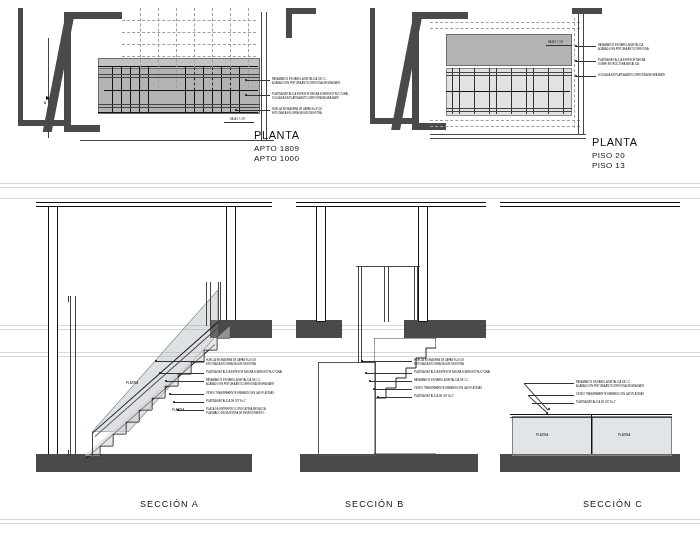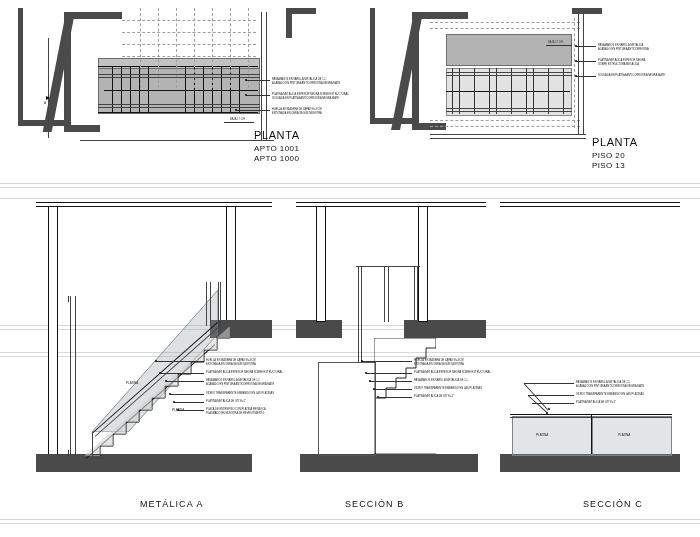--- a/index.html
+++ b/index.html
@@ -173,21 +173,21 @@
 
     <div class="leader" style="left:228px;top:72px;width:24px;"></div>
     <div class="leader" style="left:228px;top:87px;width:24px;"></div>
     <div class="leader" style="left:218px;top:102px;width:34px;"></div>
     <div class="dot" style="left:227px;top:71px;"></div>
     <div class="dot" style="left:227px;top:86px;"></div>
     <div class="dot" style="left:217px;top:101px;"></div>
   </div>
 
   <div class="title" style="left:254px;top:129px;">PLANTA</div>
-  <div class="subtitle" style="left:254px;top:144px;">APTO 1001</div>
+  <div class="subtitle" style="left:254px;top:144px;">APTO 1809</div>
   <div class="subtitle" style="left:254px;top:154px;">APTO 1000</div>
 
   <div class="abs" style="left:370px;top:8px;width:300px;height:170px;">
 
     <div class="solidfill" style="left:42px;top:4px;width:56px;height:7px;"></div>
     <div class="solidfill" style="left:42px;top:4px;width:7px;height:118px;"></div>
     <div class="solidfill" style="left:42px;top:115px;width:34px;height:7px;"></div>
     <div class="solidfill" style="left:0px;top:0px;width:5px;height:116px;"></div>
     <div class="solidfill" style="left:0px;top:110px;width:44px;height:6px;"></div>
     <div class="solidfill" style="left:202px;top:0px;width:6px;height:6px;"></div>
@@ -304,21 +304,21 @@
     <div class="dot" style="left:129px;top:176px;"></div>
     <div class="dot" style="left:135px;top:184px;"></div>
     <div class="dot" style="left:139px;top:197px;"></div>
     <div class="dot" style="left:143px;top:205px;"></div>
     <div class="dot" style="left:147px;top:213px;"></div>
 
     <div class="hline thin" style="left:60px;top:258px;width:14px;"></div>
     <div class="hline thin" style="left:60px;top:262px;width:14px;"></div>
   </div>
 
-  <div class="sectitle" style="left:140px;top:499px;">METÁLICA A</div>
+  <div class="sectitle" style="left:140px;top:499px;">SECCIÓN A</div>
 
   <div class="abs" style="left:296px;top:196px;width:200px;height:300px;">
 
     <div class="hline" style="left:0px;top:6px;width:190px;"></div>
     <div class="hline" style="left:0px;top:10px;width:190px;"></div>
 
     <div class="solidfill" style="left:0px;top:124px;width:46px;height:18px;"></div>
     <div class="solidfill" style="left:108px;top:124px;width:82px;height:18px;"></div>
 
     <div class="abs" style="left:20px;top:10px;width:8px;height:114px;border:1px solid #111;background:#fff;"></div>

